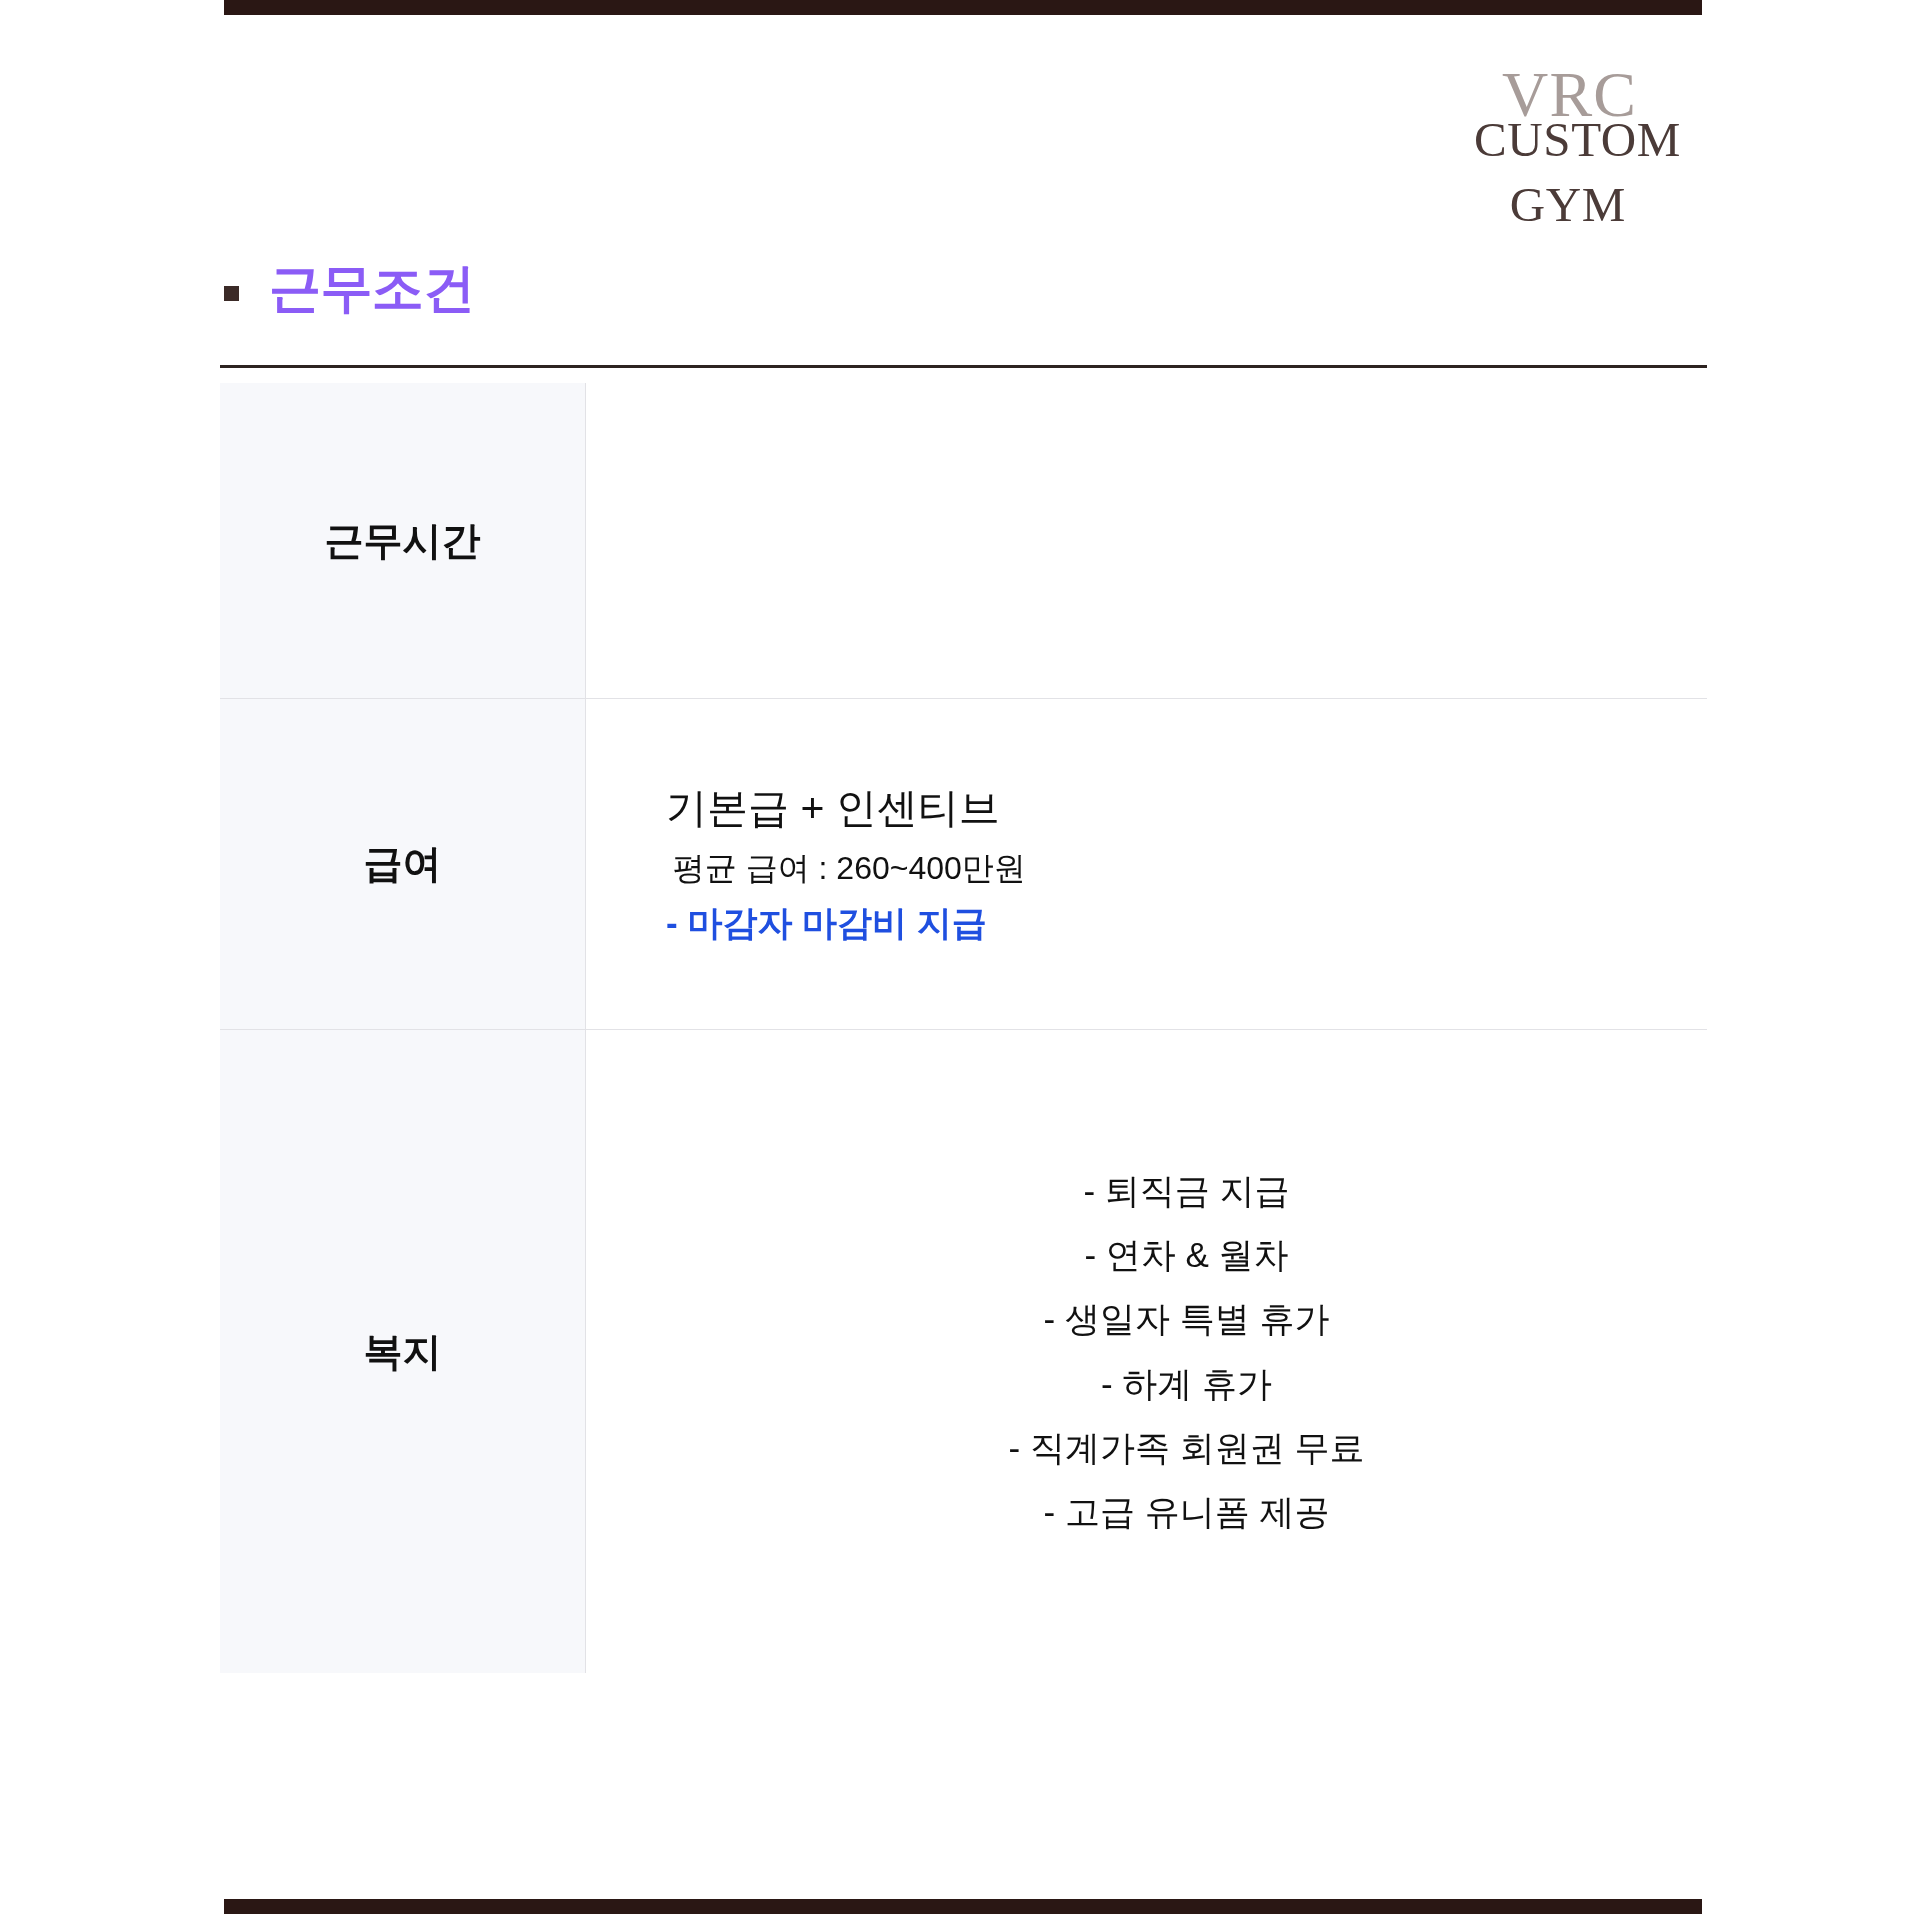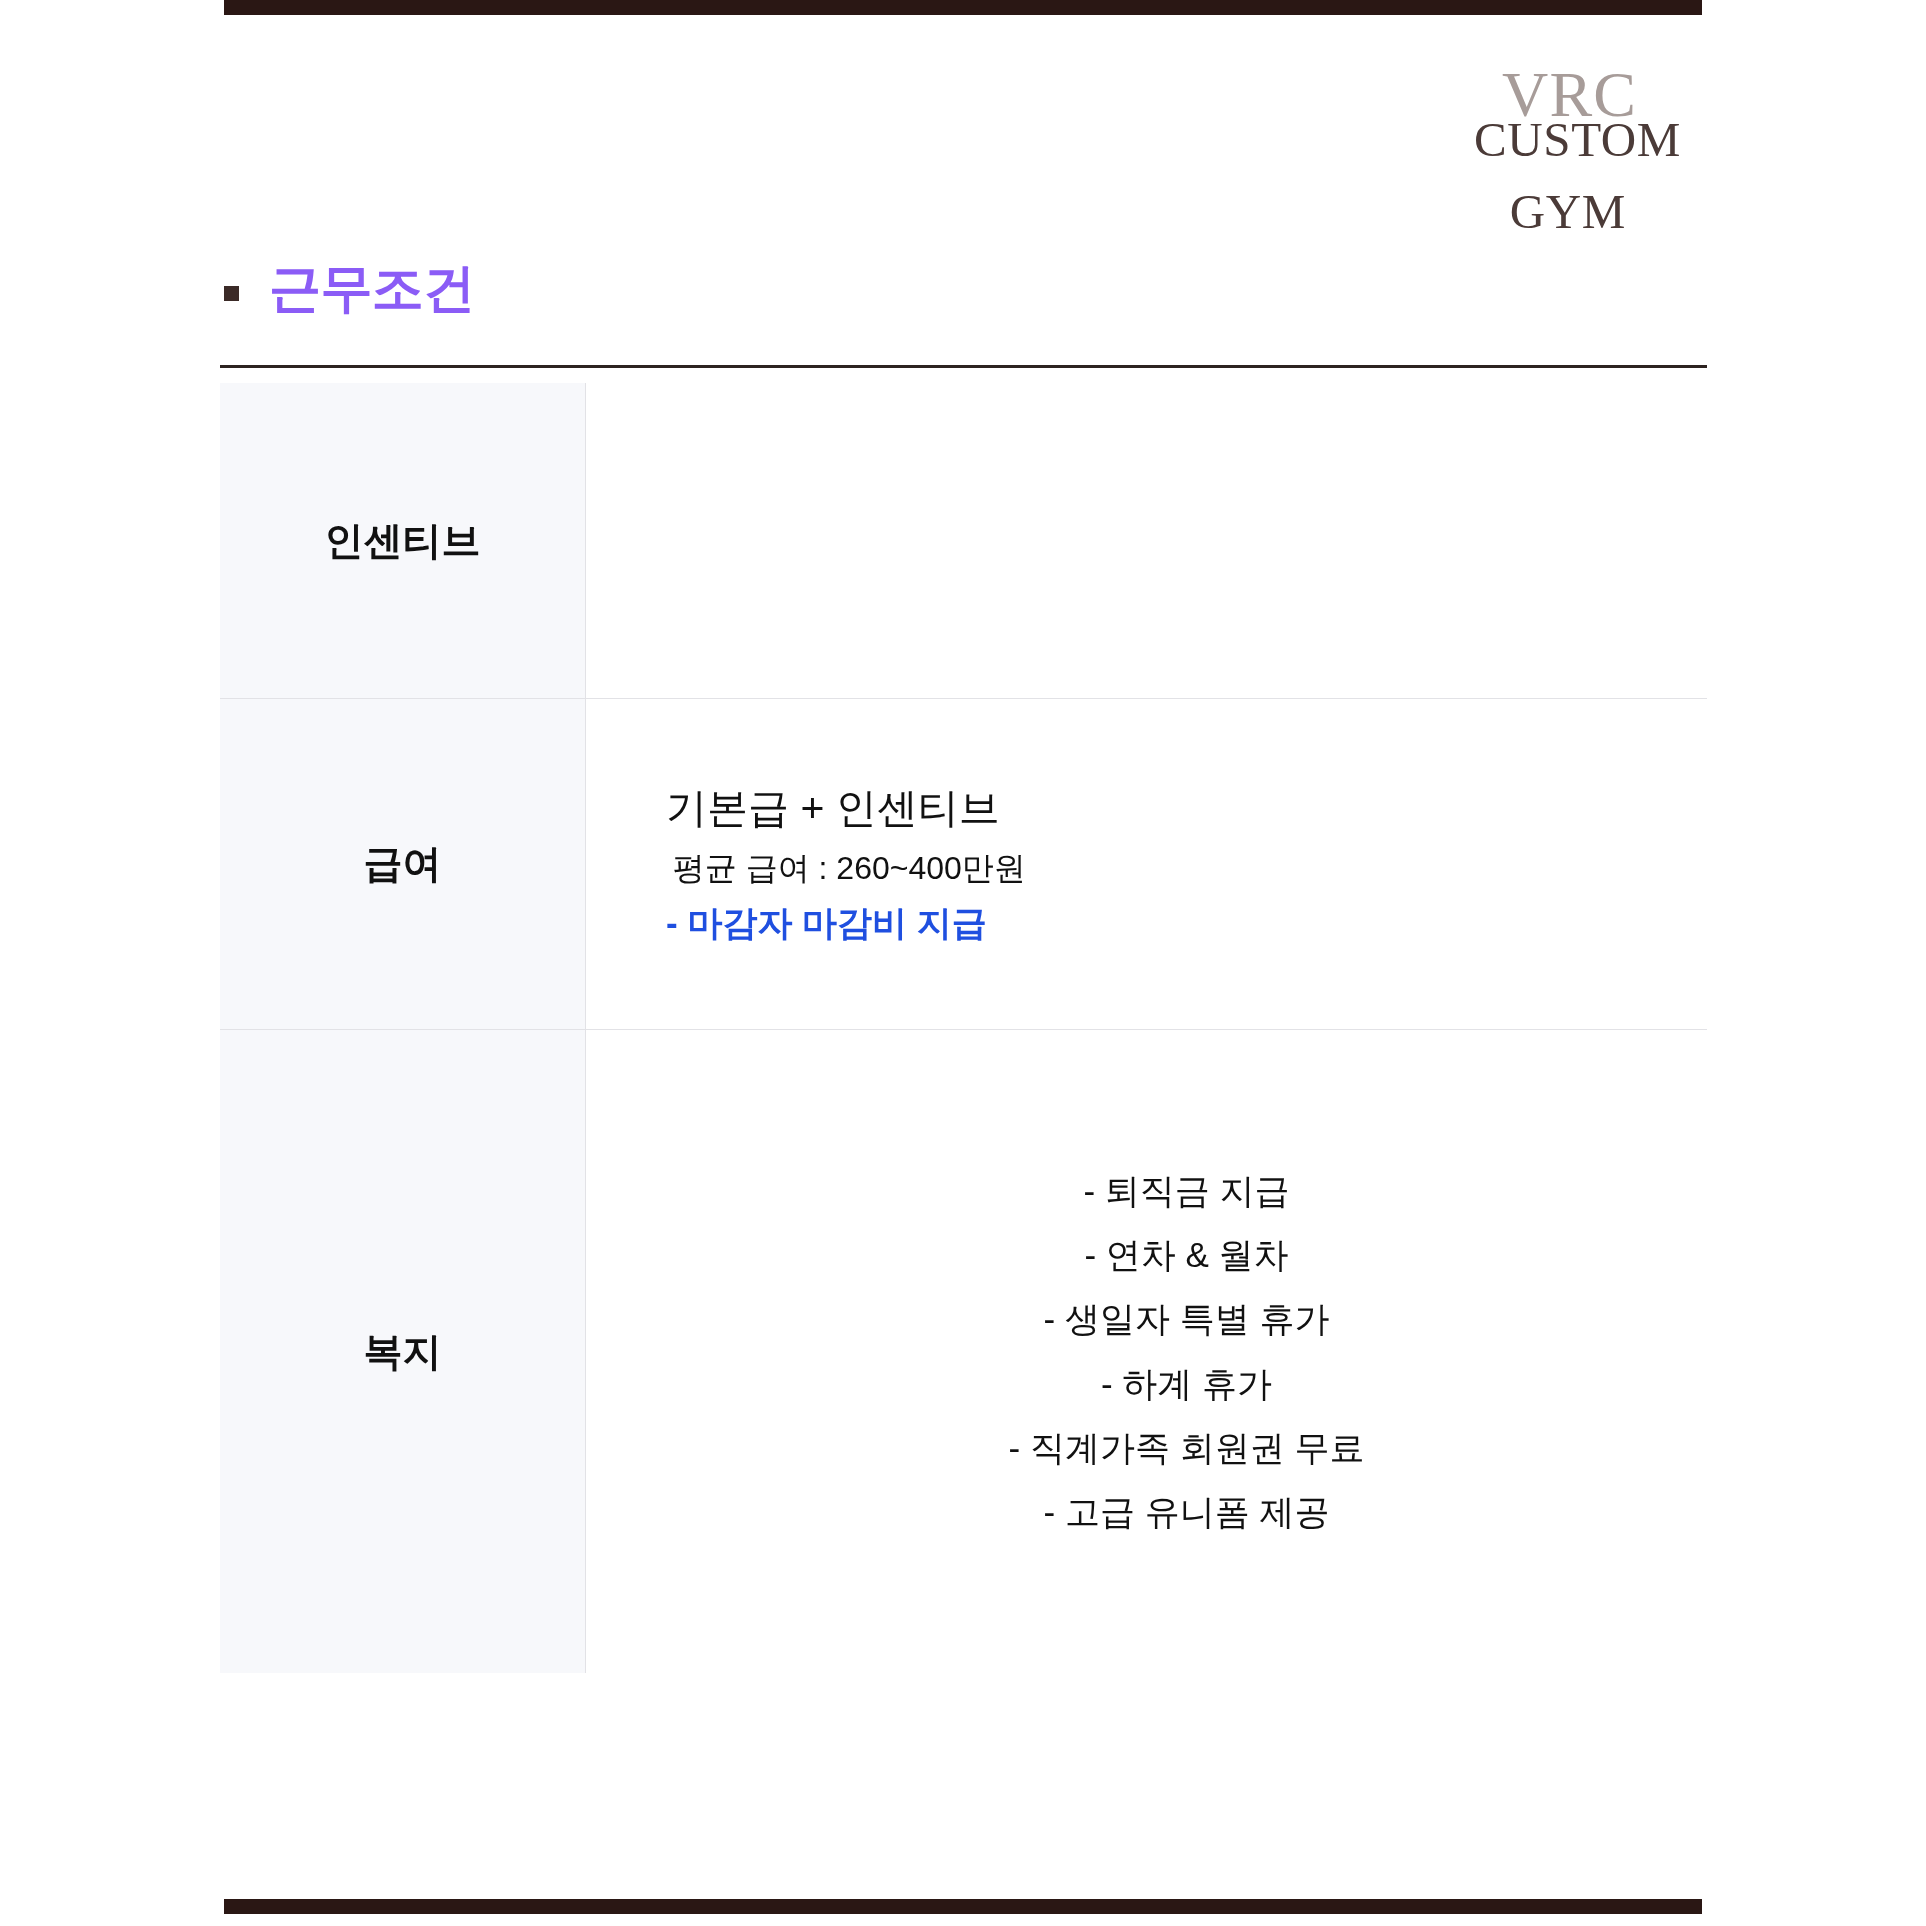--- a/index.html
+++ b/index.html
@@ -52,21 +52,21 @@
     font-size: 49px;
     letter-spacing: 0.6px;
     color: #4b3b38;
     margin-left: 36px;
   }
   .logo .l3 {
     display: block;
     font-size: 49px;
     letter-spacing: 0.6px;
     color: #4b3b38;
-    margin-top: 23px;
+    margin-top: 16px;
     margin-right: 55px;
   }
 
   
   .title-row {
     position: absolute;
     left: 224px;
     top: 254px;
     display: flex;
     align-items: center;
@@ -159,21 +159,21 @@
 <div class="title-row">
   <span class="title-bullet"></span>
   <span class="title-text">근무조건</span>
 </div>
 
 <div class="title-rule"></div>
 
 <div class="table">
 
   <div class="row row-hours">
-    <div class="cell-label">인센티브</div>
+    <div class="cell-label">근무시간</div>
   </div>
 
   <div class="row row-salary">
     <div class="cell-label">급여</div>
     <div class="cell-body">
       <div class="line big">기본급 + 인센티브</div>
       <div class="line small">평균 급여 : 260~400만원</div>
       <div class="line blue">- 마감자 마감비 지급</div>
     </div>
   </div>

